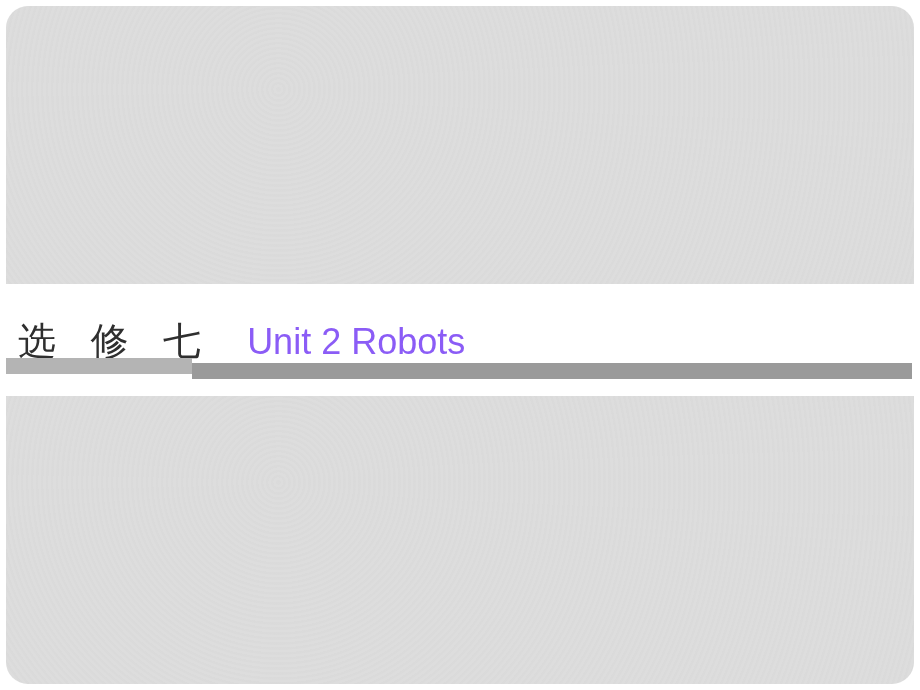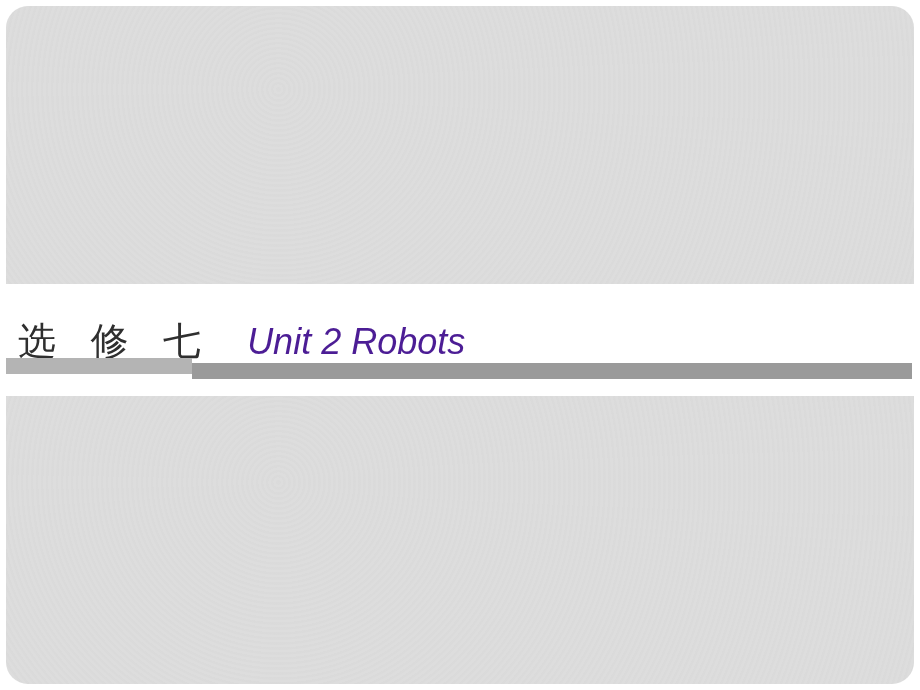--- a/index.html
+++ b/index.html
@@ -56,25 +56,24 @@
     .prefix {
       font-size: 38px;
       color: #2f2f2f;
       letter-spacing: 12px;
       font-weight: 400;
       white-space: nowrap;
       padding-left: 4px;
     }
     .main-title {
       font-size: 36px;
-      color: #4c1d95;
+      color: #8b5cf6;
       font-weight: 400;
       padding-left: 26px;
       white-space: nowrap;
-      font-style: italic;
     }
     .underline-row {
       position: absolute;
       top: 358px;
       left: 6px;
       width: 908px;
       height: 20px;
     }
     .underline-bold {
       position: absolute;

